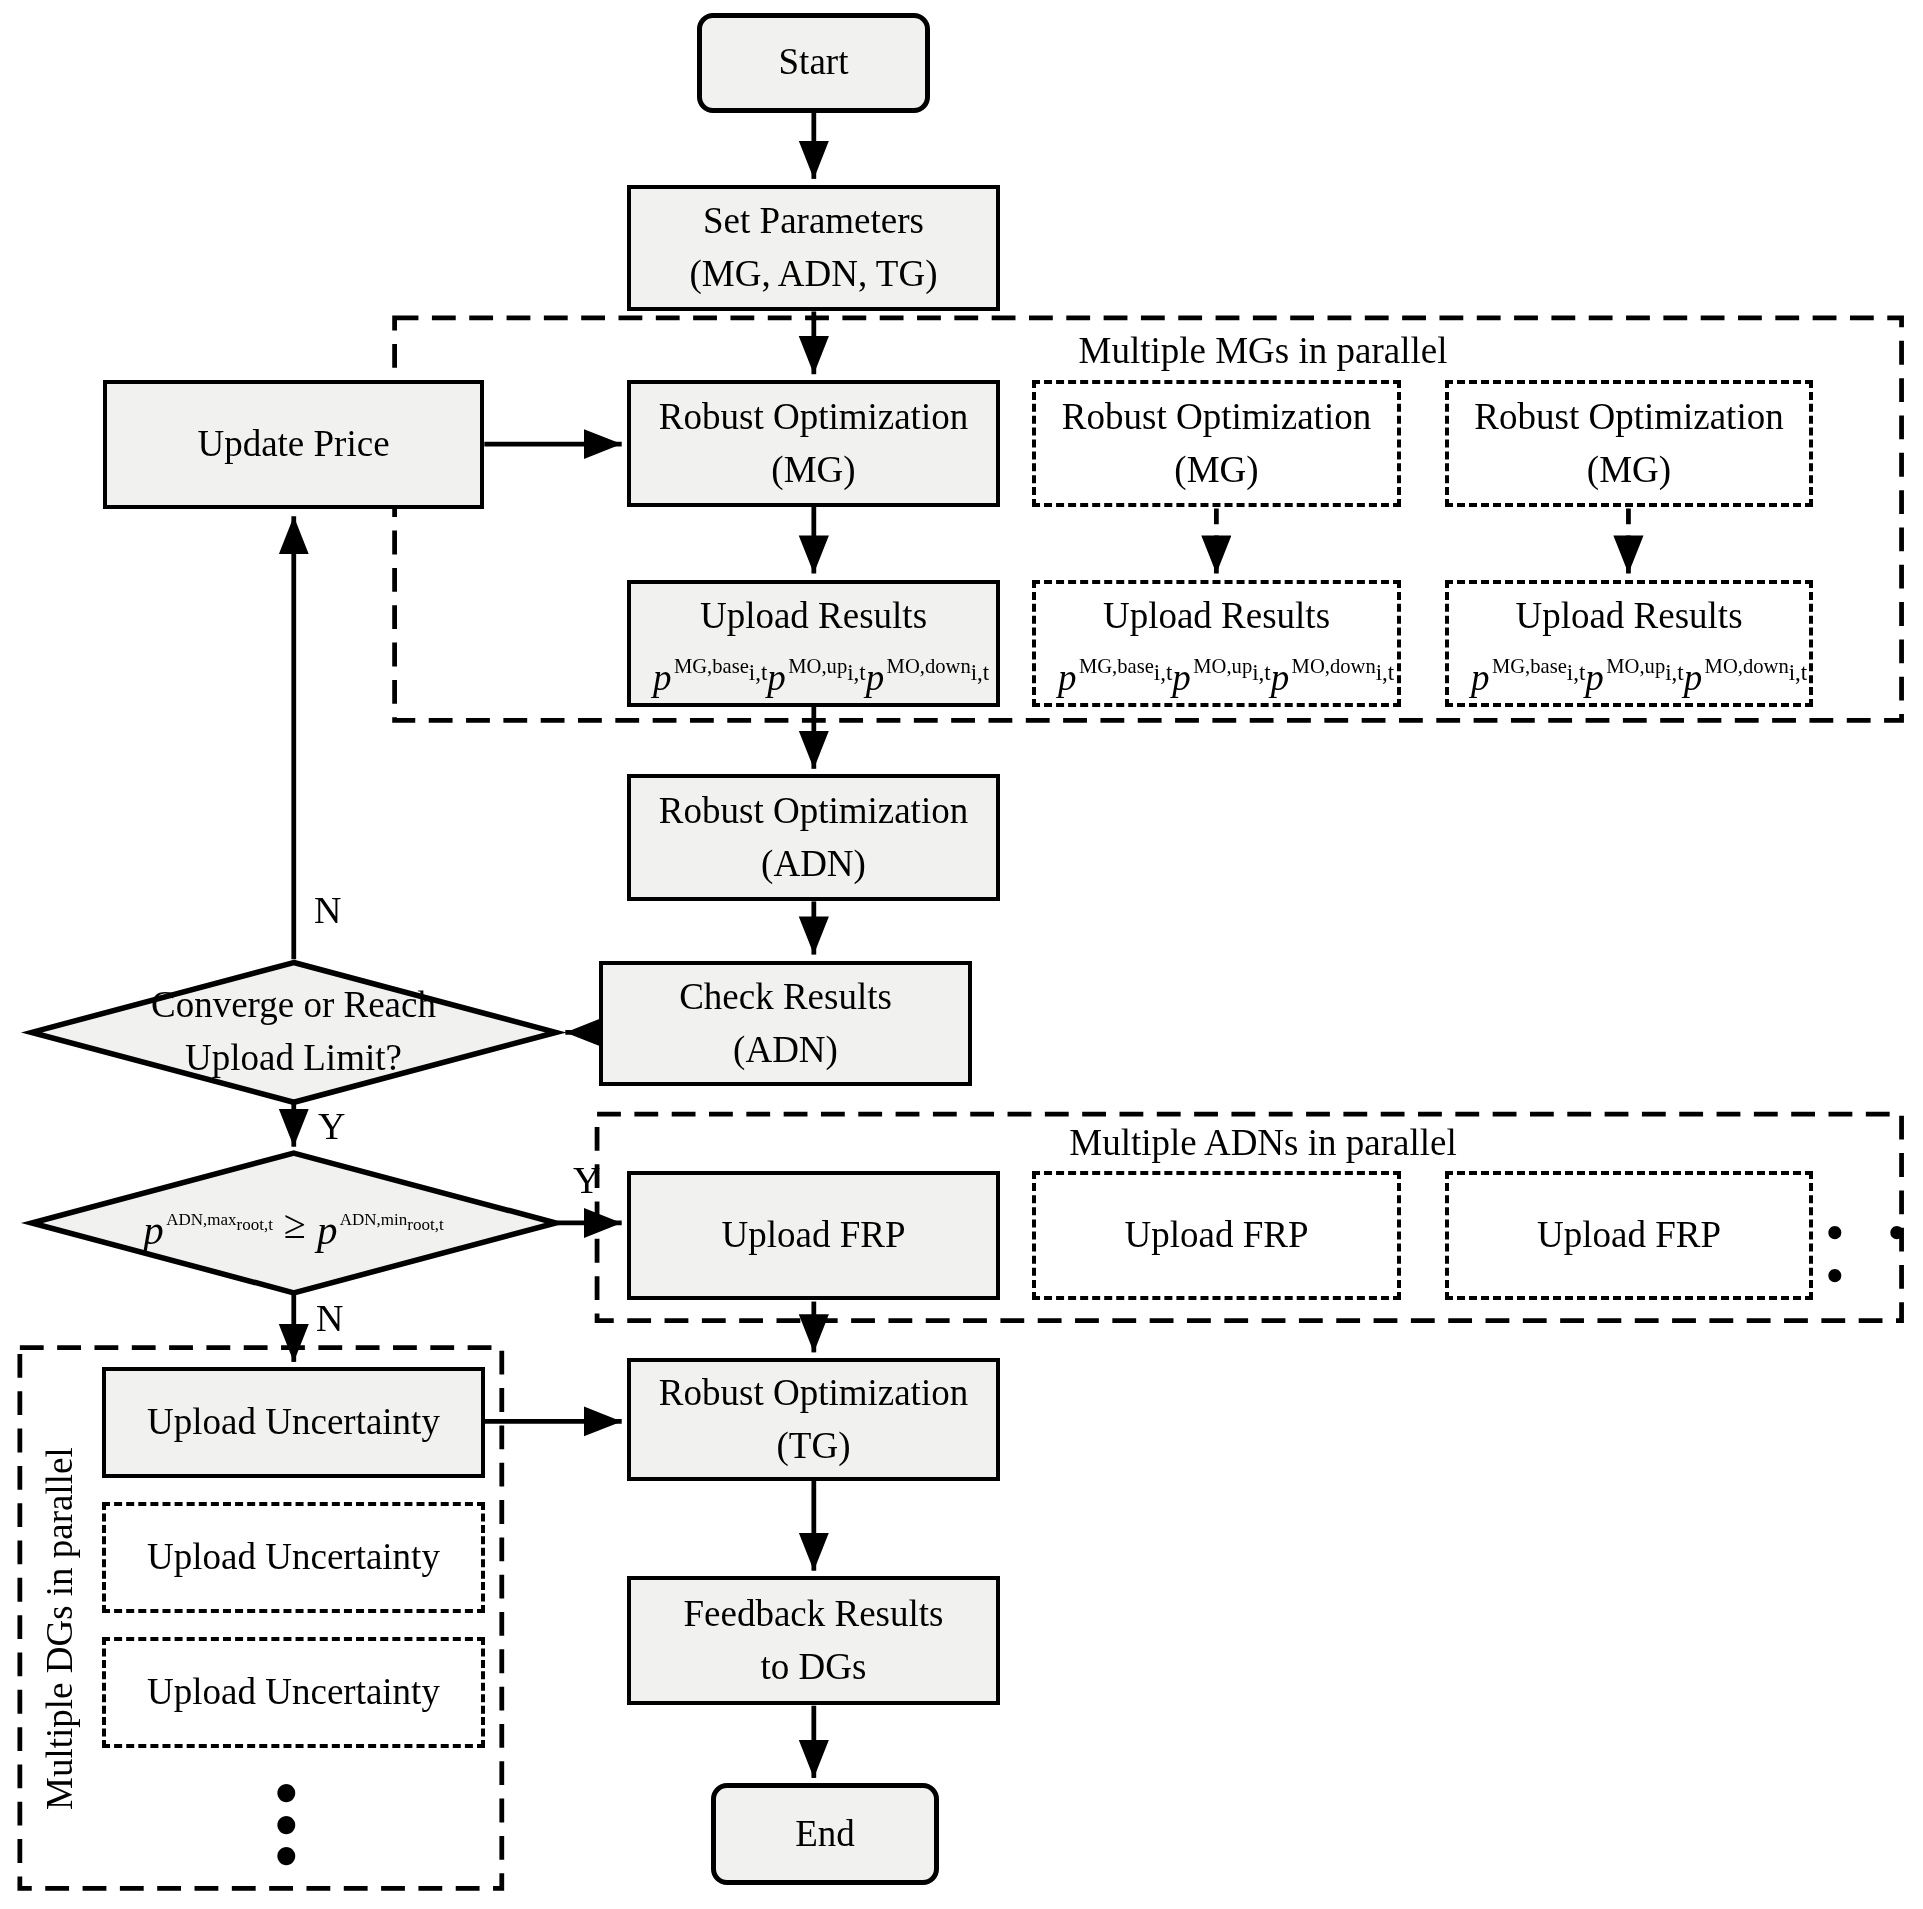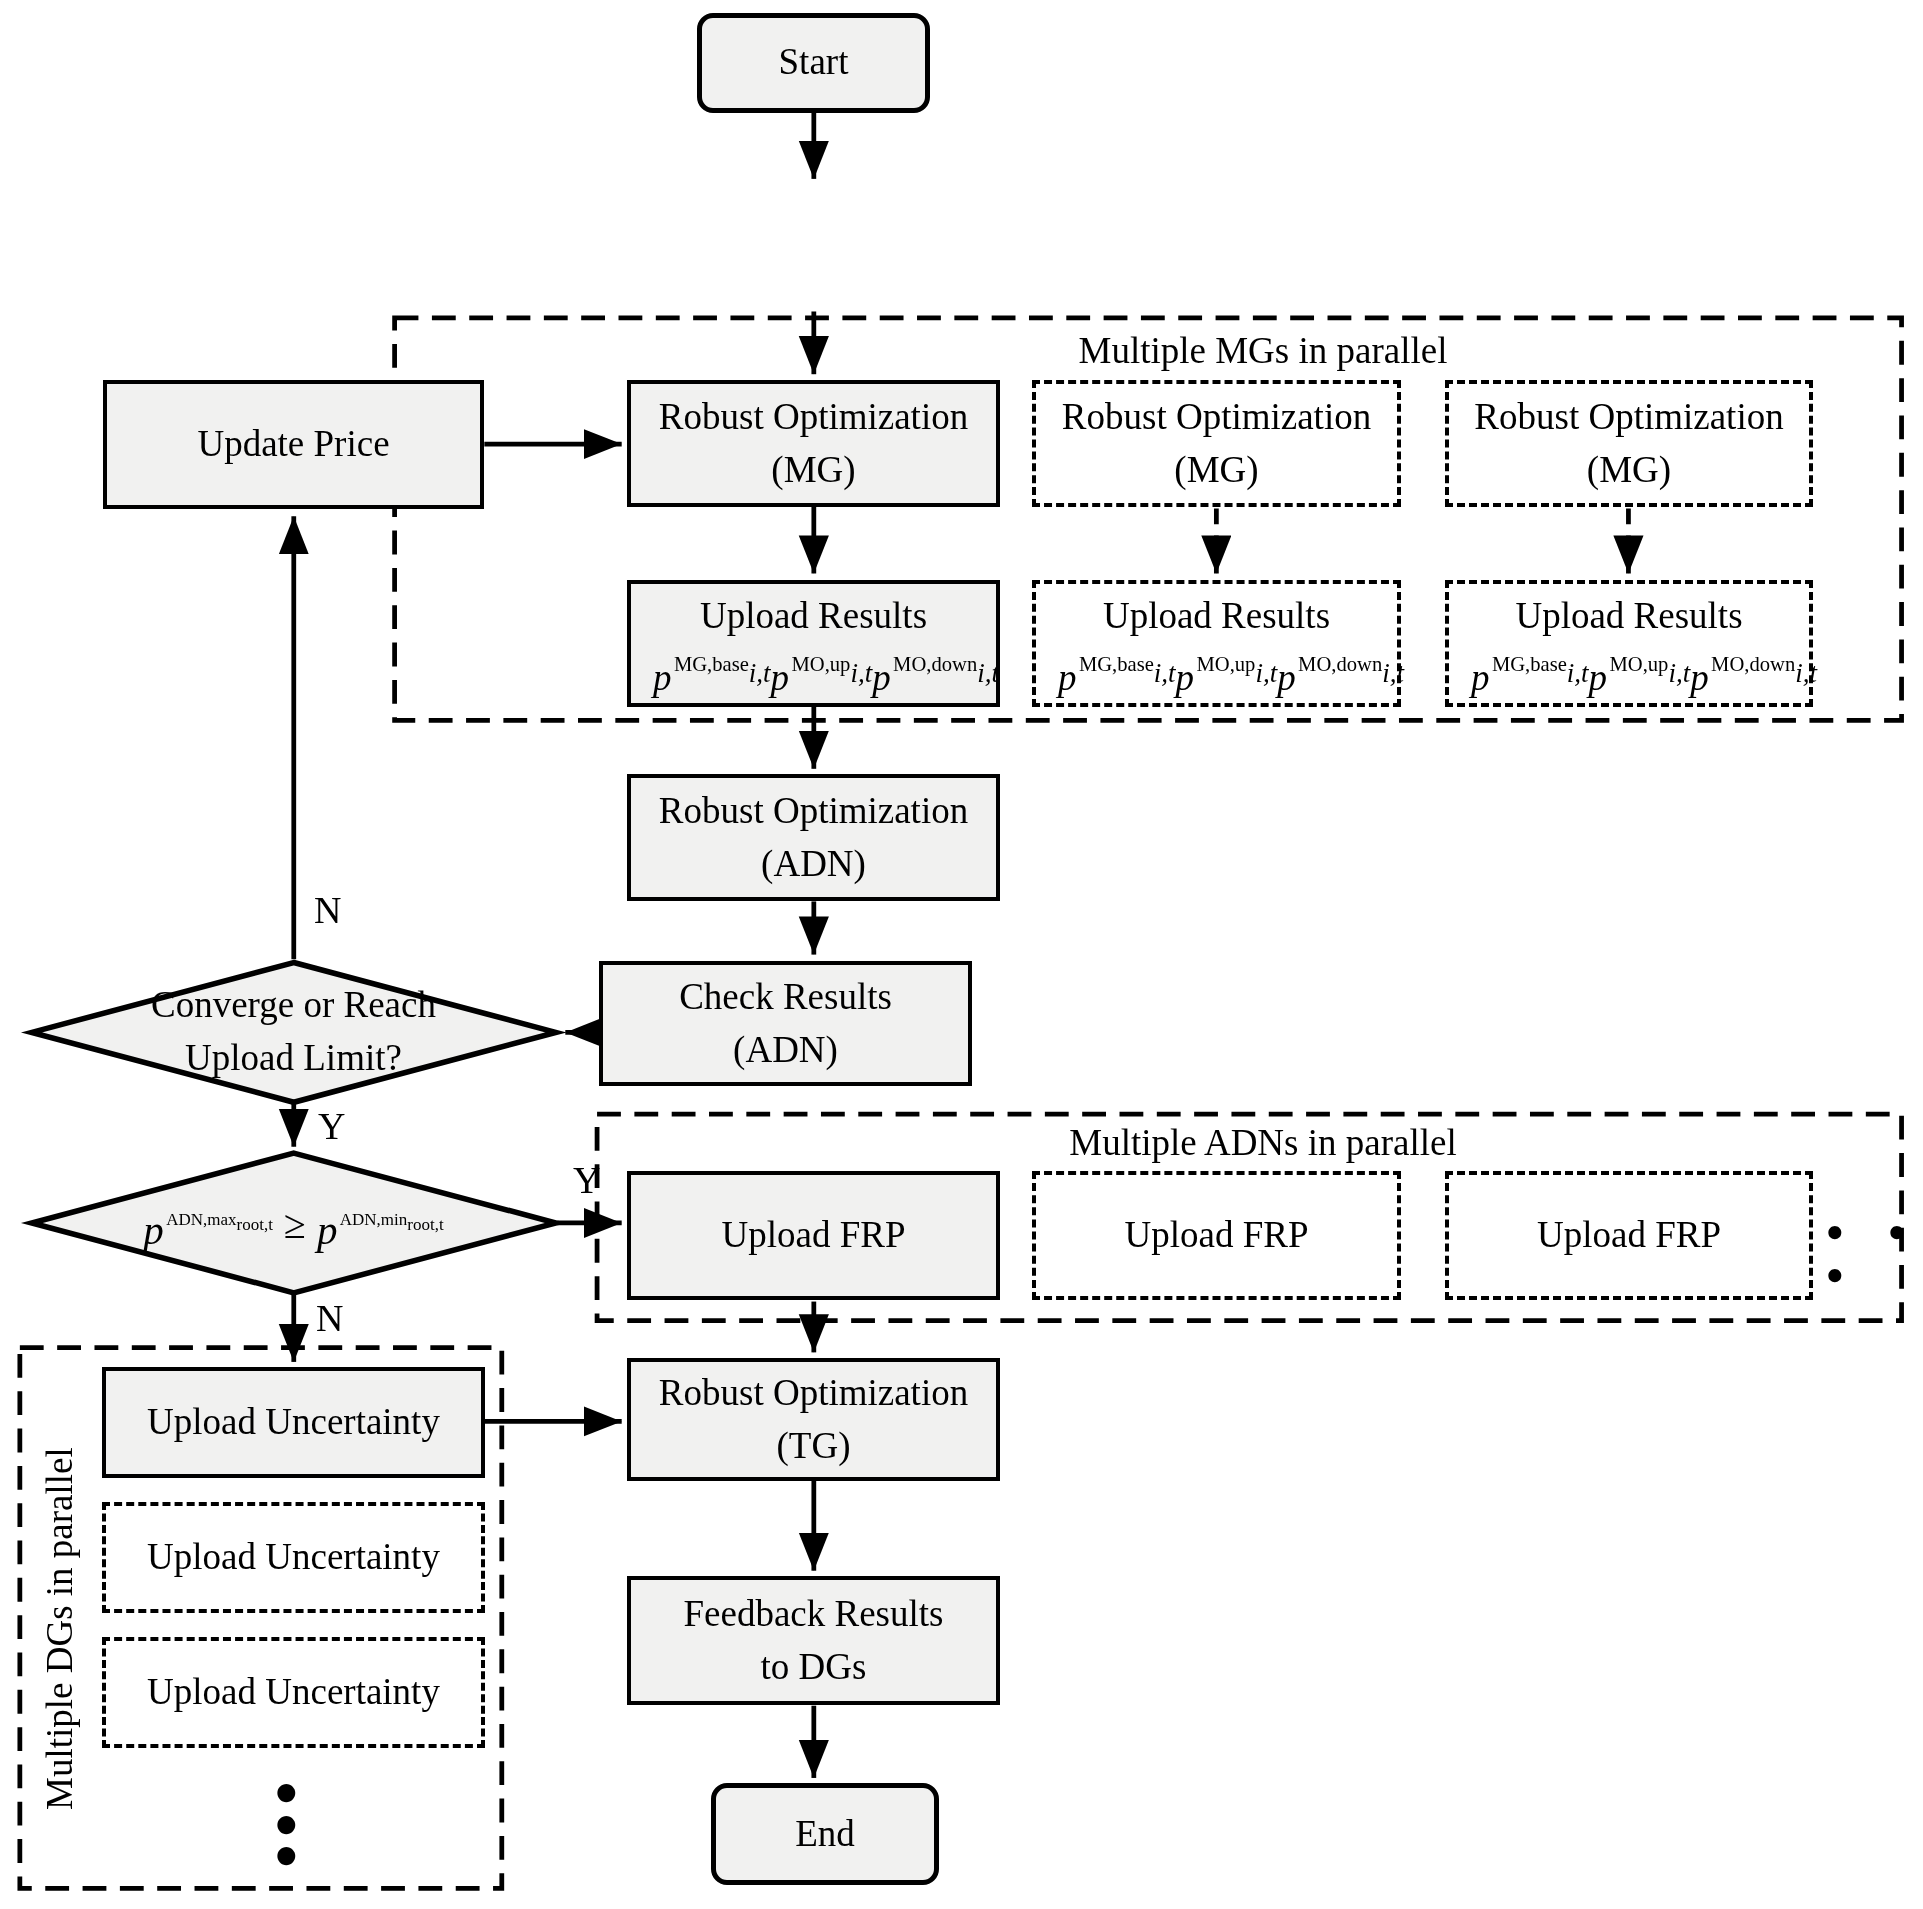--- a/index.html
+++ b/index.html
@@ -20,21 +20,21 @@
 
   .upload-box { justify-content:flex-start; padding-top:6.4px; }
   .math-row {
     display:flex; width:100%; justify-content:space-between;
     padding:0 22px; box-sizing:border-box; margin-top:1.6px;
   }
   .mvar { display:inline-flex; align-items:center; }
   .mvar .mp { font-style:italic; font-size:37px; transform:translateY(7.1px); }
   .mstack { display:inline-flex; flex-direction:row; align-items:flex-start; margin-left:2.4px; }
   .mstack .msup { font-size:20.6px; line-height:1.05; }
-  .mstack .msub { font-size:27px; line-height:1.05; font-style:italic; margin-top:4.8px; }
+  .mstack .msub { font-size:23px; line-height:1.05; margin-top:4.8px; }
   .mstack .msub.roman { font-style:normal; }
 
   .cond { display:inline-flex; align-items:center; gap:11px; font-size:40px; }
   .cond .mp { font-style:italic; font-size:41px; transform:translateY(8px); }
   .cond .mstack .msup, .cond .mstack .msub { font-size:17px; }
   .cond .geq { transform:translateY(3.2px); }
 
   .diamond-text {
     position:absolute; display:flex; flex-direction:column; align-items:center;
     justify-content:center; text-align:left; font-size:37px; line-height:1.42;
@@ -99,20 +99,24 @@
   </svg>
 
   <div class="group-label" style="left:866px; top:329px; width:794px;">Multiple MGs in parallel</div>
   <div class="group-label" style="left:866px; top:1121px; width:794px;">Multiple ADNs in parallel</div>
   <div class="vertical-label" style="left:38px; top:1398px; height:461px;">Multiple DGs in parallel</div>
 
   <div class="node terminal" style="left:697px; top:12.7px; width:233px; height:100px;">
     <span>Start</span>
   </div>
 
+  <div class="node" style="left:627px; top:185px; width:373px; height:126px;">
+    <span>Set Parameters</span>
+    <span>(MG, ADN, TG)</span>
+  </div>
 
   <div class="node" style="left:103px; top:380px; width:381px; height:129px;">
     <span>Update Price</span>
   </div>
 
   <div class="node" style="left:627px; top:380px; width:373px; height:127px;">
     <span>Robust Optimization</span>
     <span>(MG)</span>
   </div>
   <div class="node dashed" style="left:1032px; top:380px; width:369px; height:127px;">

